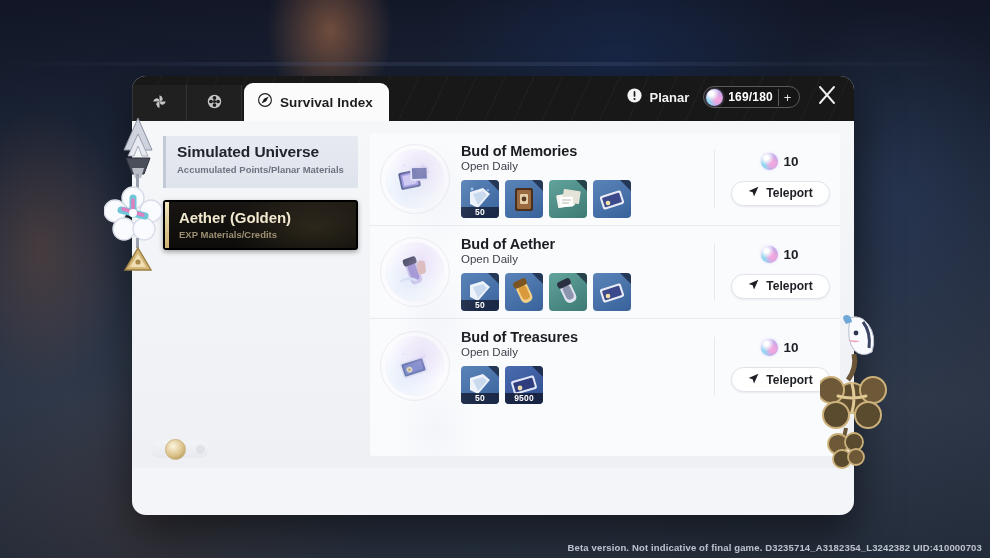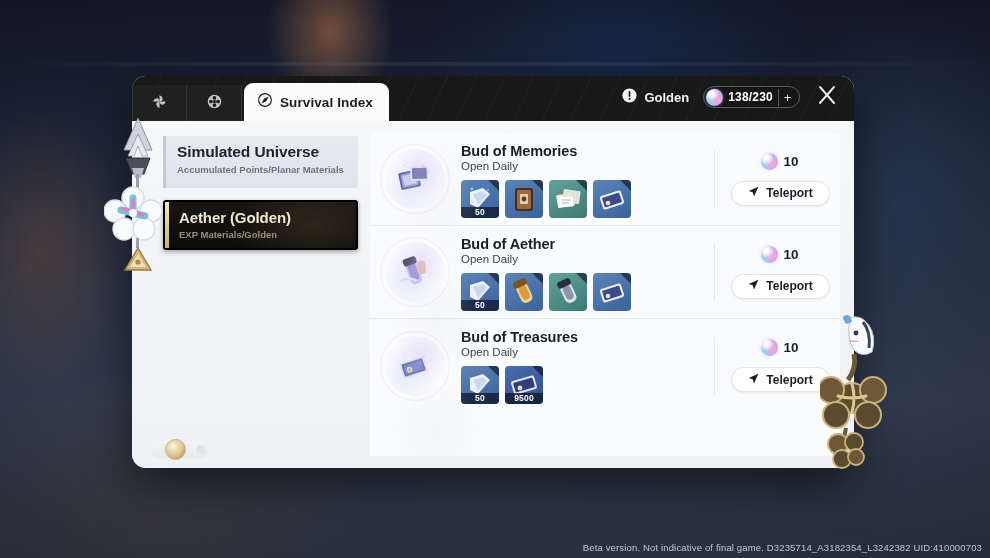--- a/index.html
+++ b/index.html
@@ -30,21 +30,21 @@
   }
   #bg-streak {
     position: absolute; left: 0; top: 62px; width: 100%; height: 4px;
     background: linear-gradient(90deg, transparent, rgba(90,110,150,.18) 25%, rgba(90,110,150,.22) 60%, transparent);
   }
 
   
   #window {
     position: absolute;
     left: 132px; top: 76px;
-    width: 722px; height: 392px;
+    width: 722px; height: 439px;
     border-radius: 14px;
     box-shadow: 0 18px 46px rgba(0,0,0,.55);
   }
   #window-inner {
     position: absolute; inset: 0;
     border-radius: 14px;
     overflow: hidden;
     background: #f4f5f8;
   }
 
@@ -289,21 +289,21 @@
 
   
   .deco { position: absolute; pointer-events: none; }
   #deco-left { left: 104px; top: 112px; width: 68px; height: 165px; z-index: 5; }
   #deco-right { left: 820px; top: 312px; width: 80px; height: 162px; z-index: 5; }
 
   
   #footer {
     position: absolute; right: 8px; bottom: 5px;
     color: rgba(226,232,242,.80);
-    font-size: 9.5px; letter-spacing: .15px;
+    font-size: 9.5px; letter-spacing: .15px; font-weight: bold;
   }
 </style>
 </head>
 <body>
 
 <div id="bg"></div>
 <div id="bg-streak"></div>
 <div id="bg-vignette"></div>
 
 <div id="window">
@@ -351,26 +351,26 @@
 
       <div id="header-right">
         <div id="rules-btn">
           <span>
             <svg width="17" height="17" viewBox="0 0 24 24">
               <circle cx="12" cy="12" r="10" fill="#f5f5f5"></circle>
               <rect x="10.8" y="5.8" width="2.4" height="8" rx="1.2" fill="#1a1a1a"></rect>
               <circle cx="12" cy="17" r="1.5" fill="#1a1a1a"></circle>
             </svg>
           </span>
-          <span id="rules-label">Golden</span>
+          <span id="rules-label">Planar</span>
         </div>
 
         <div id="currency-pill">
           <span class="orb"></span>
-          <span id="currency-text">138/230</span>
+          <span id="currency-text">169/180</span>
           <span id="currency-plus">+</span>
         </div>
 
         <div id="close-btn">
           <span>
             <svg width="24" height="24" viewBox="0 0 24 24">
               <path d="M5 4 L19 20 M19 4 L5 20" stroke="#f0f0f0" stroke-width="1.9" stroke-linecap="round" fill="none"></path>
             </svg>
           </span>
         </div>
@@ -381,21 +381,21 @@
 
       <div id="sidebar">
 
         <div class="nav-item inactive">
           <div class="nav-title">Simulated Universe</div>
           <div class="nav-sub">Accumulated Points/Planar Materials</div>
         </div>
 
         <div class="nav-item active">
           <div class="nav-title">Aether (Golden)</div>
-          <div class="nav-sub">EXP Materials/Golden</div>
+          <div class="nav-sub">EXP Materials/Credits</div>
         </div>
 
         <div id="sidebar-badge">
           <span class="seal"></span>
           <span class="dot"></span>
         </div>
       </div>
 
       <div id="content">
 

